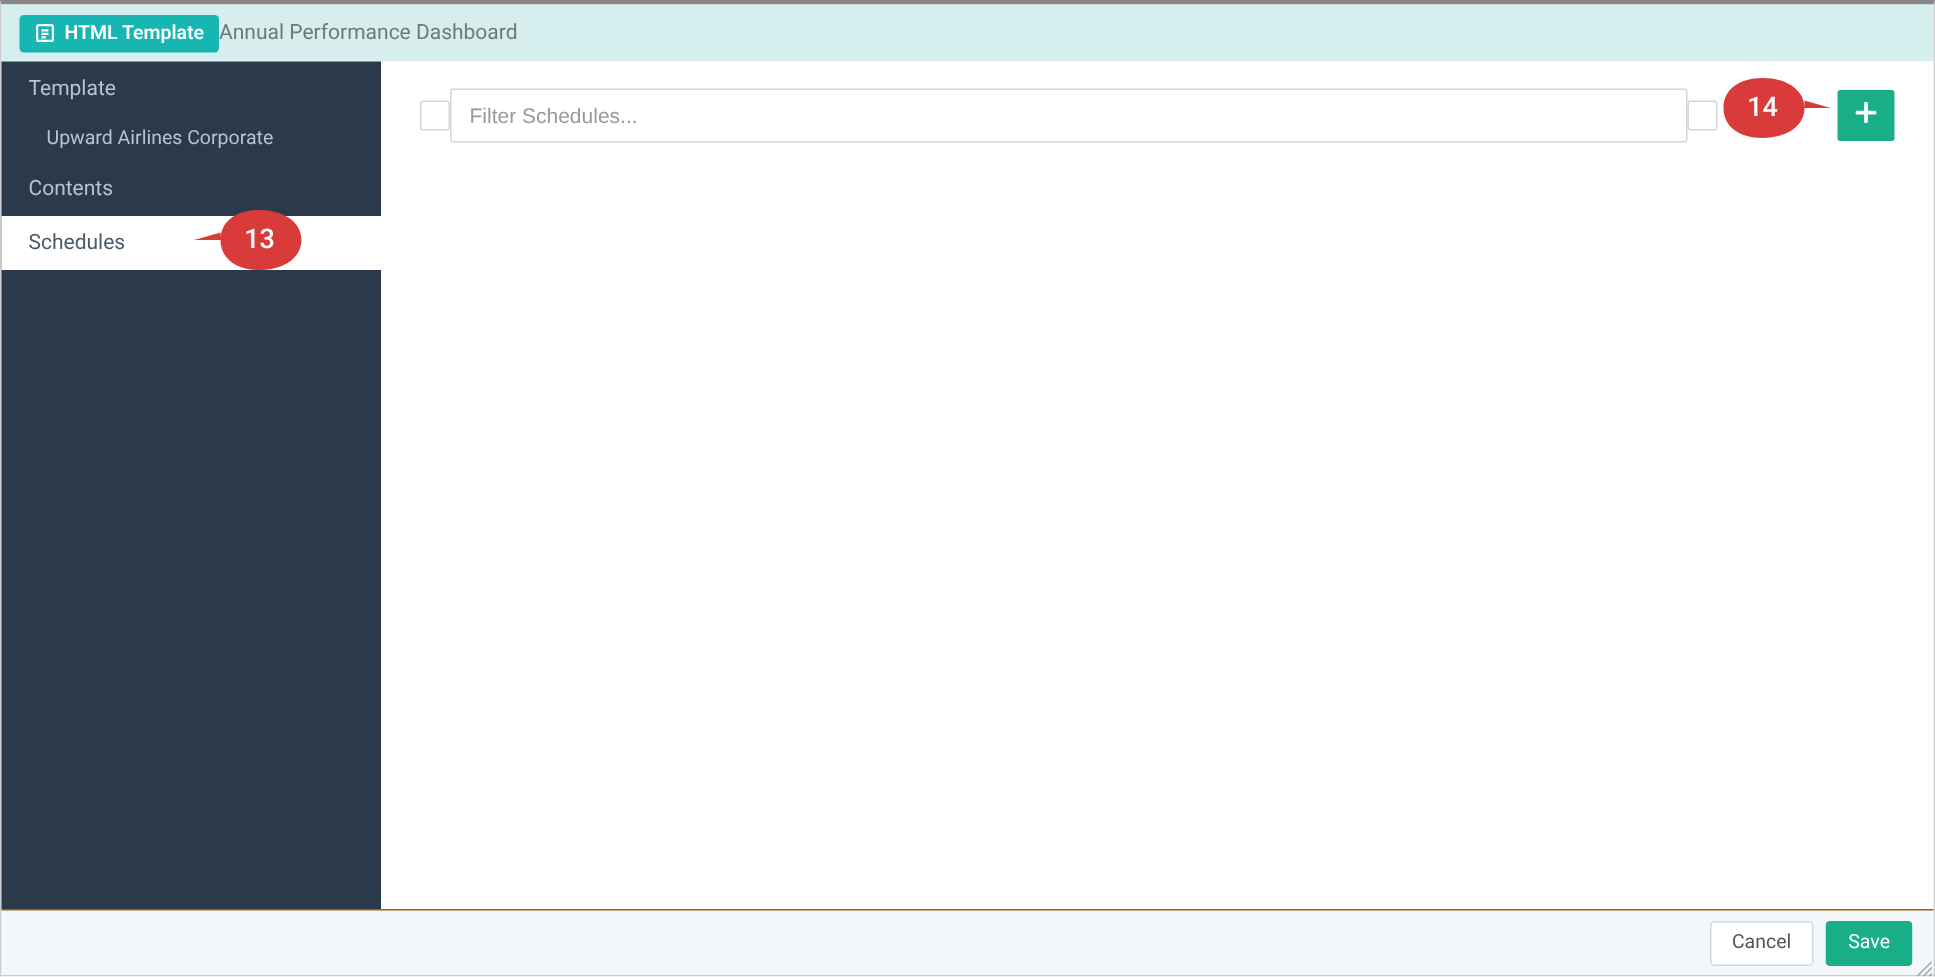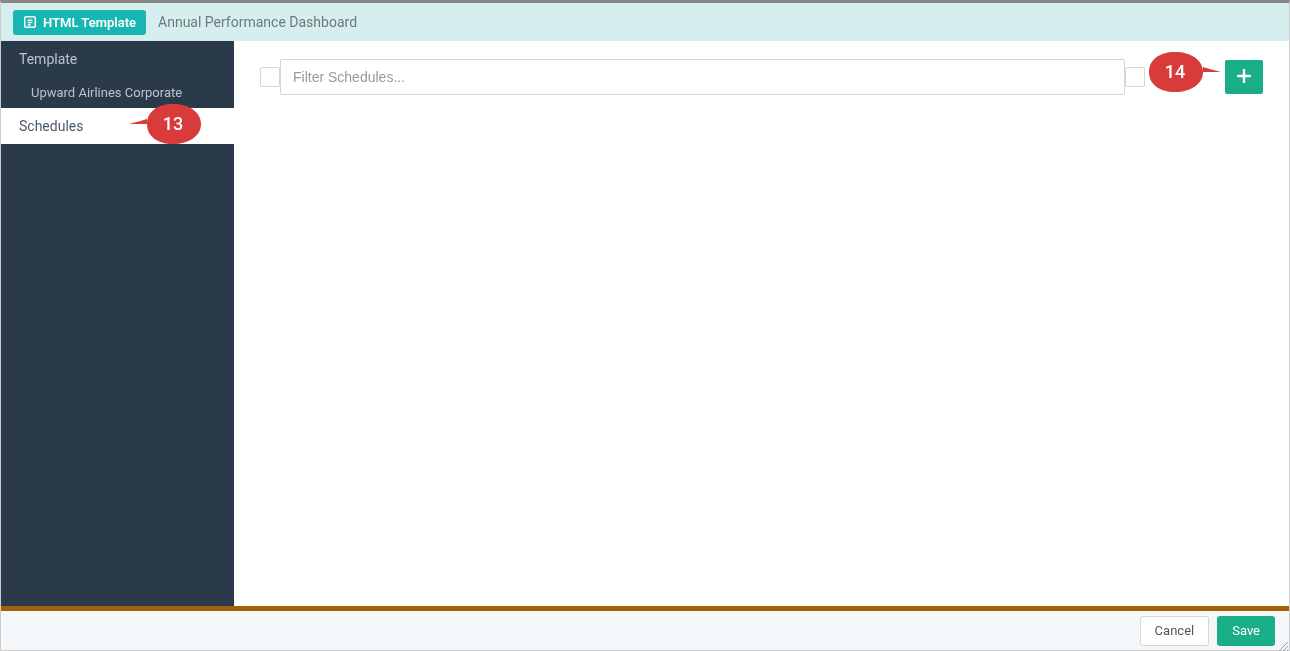--- a/index.html
+++ b/index.html
@@ -25,21 +25,20 @@
       position: relative;
       display: flex;
       flex-direction: column;
     }
     .header {
       background: #d7eeee;
       height: 38px;
       display: flex;
       align-items: center;
       padding: 0 12px;
-      gap: 12px;
       flex-shrink: 0;
     }
     .badge {
       background: #17b6b2;
       color: #fff;
       font-weight: 600;
       font-size: 13px;
       padding: 5px 10px;
       border-radius: 3px;
       display: flex;
@@ -54,21 +53,21 @@
     .header-title {
       color: #6b7b7b;
       font-size: 14px;
     }
     .body {
       flex: 1;
       display: flex;
       min-height: 0;
     }
     .sidebar {
-      width: 233px;
+      width: 253px;
       background: #2b3a4a;
       color: #a8b4c0;
       flex-shrink: 0;
     }
     .side-item {
       padding: 10px 18px;
       cursor: pointer;
       font-size: 14px;
       color: #b9c3cd;
     }
@@ -136,21 +135,21 @@
       display: flex;
       align-items: center;
       justify-content: center;
       cursor: pointer;
       flex-shrink: 0;
       position: relative;
     }
     .footer {
       height: 44px;
       background: #f4f7f9;
-      border-top: 5px solid #a16207;
+      border-top: 1px solid #a16207;
       display: flex;
       align-items: center;
       justify-content: flex-end;
       padding: 4px 14px;
       gap: 8px;
       flex-shrink: 0;
       position: relative;
     }
     .btn {
       height: 30px;
@@ -213,20 +212,21 @@
       </span>
       <span>HTML Template</span>
     </div>
     <div class="header-title">Annual Performance Dashboard</div>
   </div>
 
   <div class="body">
     <div class="sidebar">
       <div class="side-item">Template</div>
       <div class="side-subitem">Upward Airlines Corporate</div>
+      <div class="side-item">Contents</div>
       <div class="side-item active relitem">
         <span>Schedules</span>
         <div class="callout" style="left:128px; top:-6px;">
           <svg width="76" height="44" viewBox="0 0 76 44">
             <path d="M18 22 C18 10 28 2 44 2 C60 2 72 10 72 22 C72 34 60 42 44 42 C28 42 18 34 18 22 Z M18 22 L0 22 C8 20 14 18 18 17 Z" fill="#d93a3a"></path>
           </svg>
           <span class="callout-label">13</span>
         </div>
       </div>
     </div>

